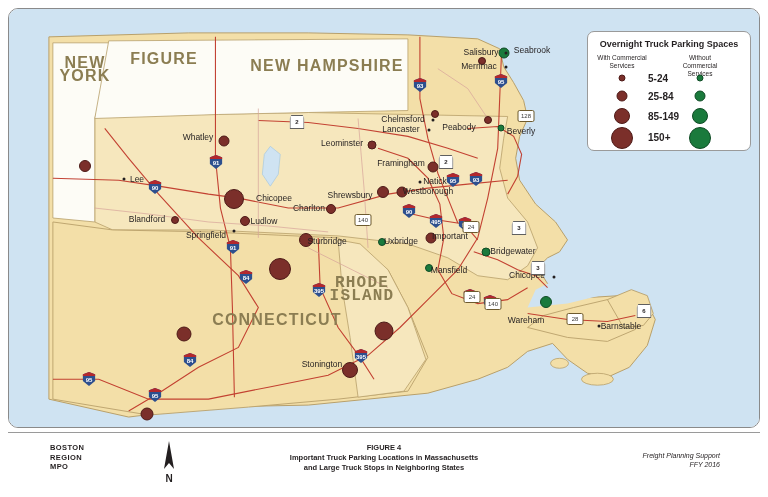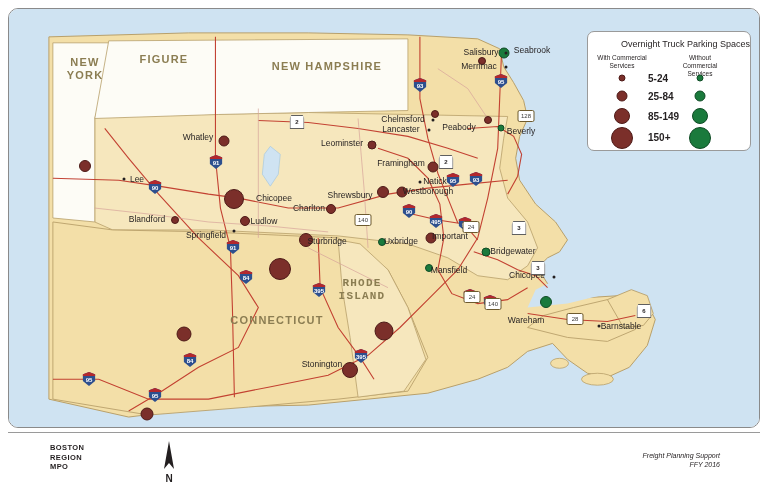--- a/index.html
+++ b/index.html
@@ -33,21 +33,21 @@
   #map-canvas {
     position: absolute;
     left: 0; top: 0;
     width: 100%;
     height: 100%;
   }
   
   .state-label {
     position: absolute;
     color: #8b7d52;
-    font-size: 11px;
+    font-size: 16px;
     font-weight: bold;
     letter-spacing: 1.2px;
     white-space: nowrap;
     text-align: center;
     transform: translate(-50%, -50%);
     pointer-events: none;
   }
   .state-label.two-line { line-height: 13px; }
   .city-label {
     position: absolute;
@@ -136,23 +136,23 @@
     background: #ffffff;
     border: 1px solid #9a9a9a;
     border-radius: 7px;
     box-sizing: border-box;
   }
   #legend-title {
     position: absolute;
     top: 7px;
     left: 0;
     width: 100%;
-    text-align: right;
+    text-align: center;
     font-size: 9px;
-    font-weight: normal;
+    font-weight: bold;
     color: #231f20;
   }
   .legend-head {
     position: absolute;
     font-size: 6.5px;
     color: #231f20;
     text-align: center;
     line-height: 8px;
     width: 56px;
   }
@@ -439,20 +439,25 @@
       <div>MPO</div>
     </div>
 
     <div id="north-arrow">
       <svg width="26" height="34" viewBox="0 0 26 34">
         <polygon points="13,2 18,30 13,24 8,30" fill="#231f20"></polygon>
       </svg>
       <div class="letter">N</div>
     </div>
 
+    <div id="figure-block">
+      <span class="fig-num">FIGURE 4</span>
+      <span class="fig-num">Important Truck Parking Locations in Massachusetts</span>
+      <span class="fig-num">and Large Truck Stops in Neighboring States</span>
+    </div>
 
     <div id="credit">
       <div>Freight Planning Support</div>
       <div>FFY 2016</div>
     </div>
   </div>
 
 </div>
 
 </body></html>

